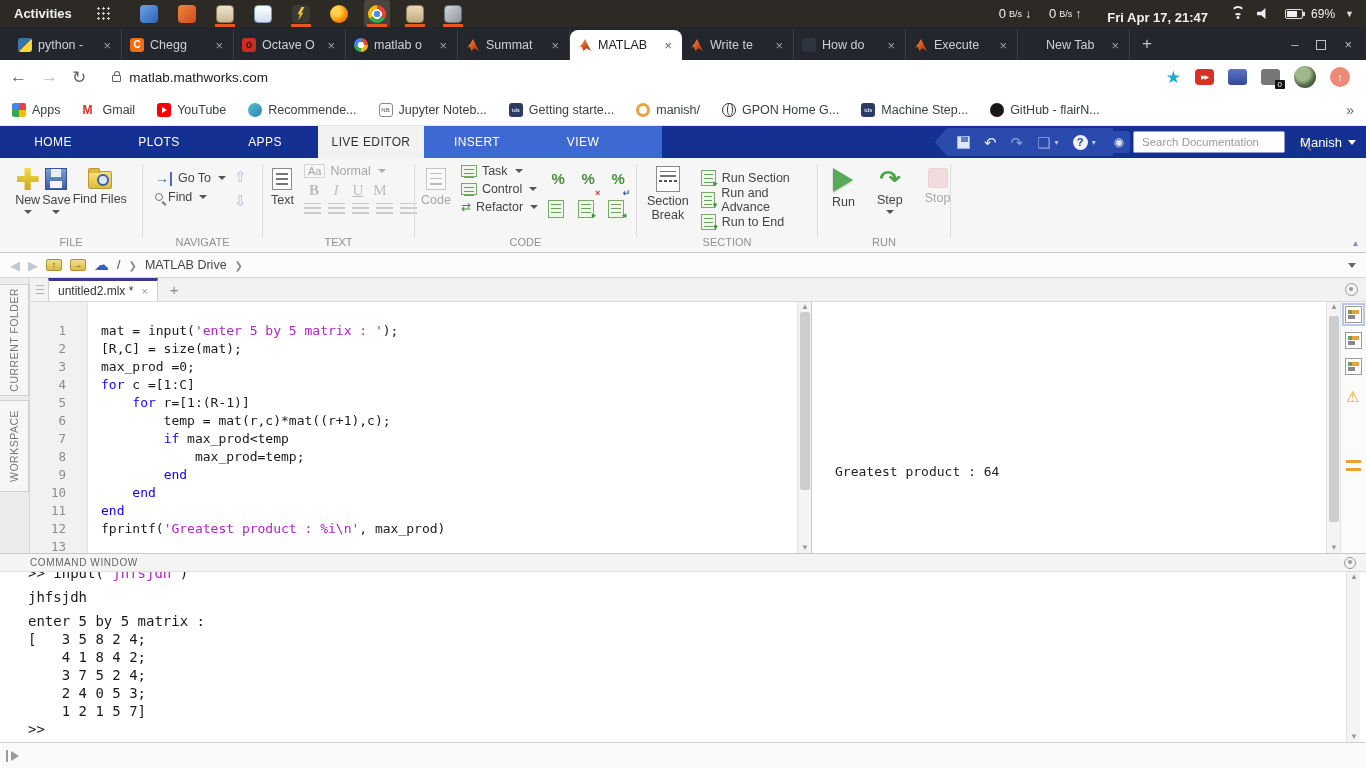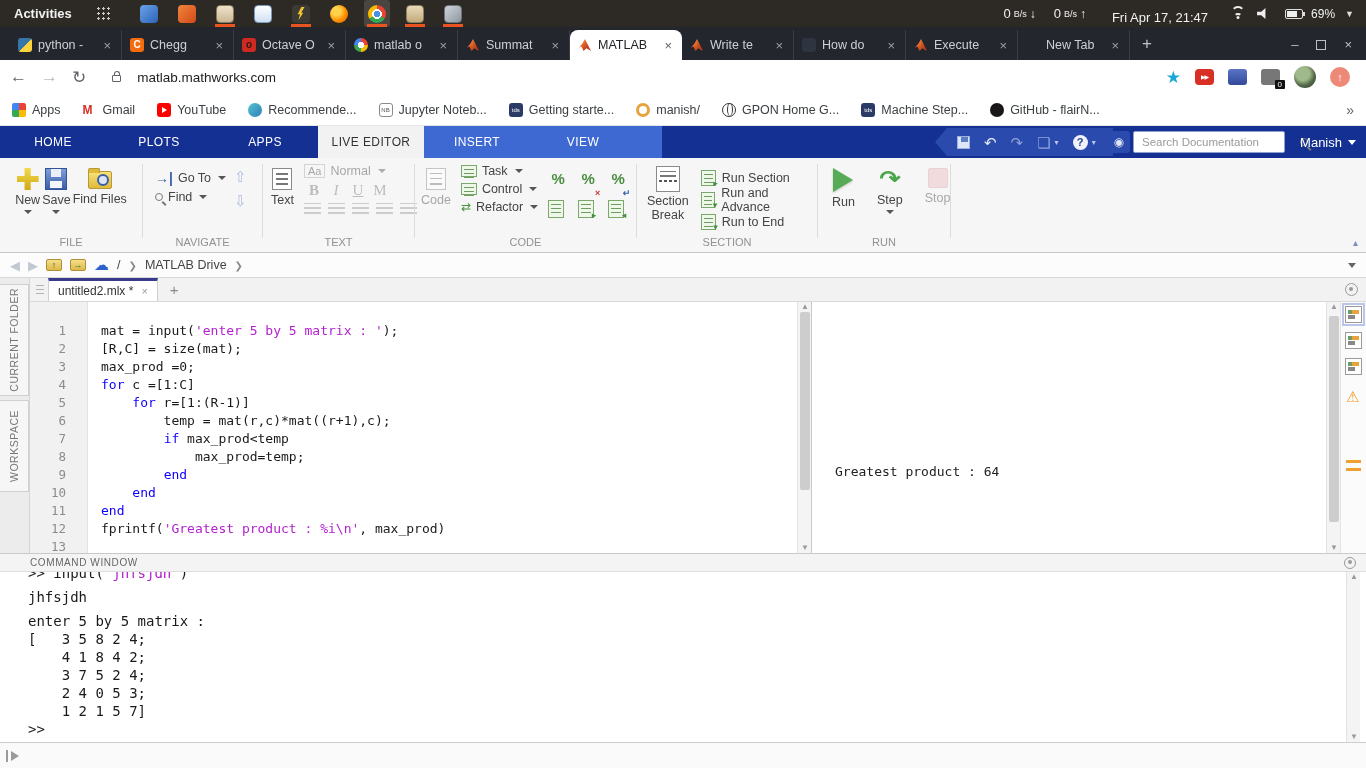--- a/index.html
+++ b/index.html
@@ -31,21 +31,21 @@
       background:radial-gradient(circle at 50% 50%, #4a90e2 0 26%, #fff 27% 38%, transparent 39%),
                  conic-gradient(#ea4335 0 33%, #34a853 33% 66%, #fbbc05 66%); }
   .di-archive { background:linear-gradient(#e8d9b8,#c4ab7d); border:1px solid #91805c; }
   .di-package { background:linear-gradient(135deg,#cfd4da,#8f979e); border:1px solid #6c757c; }
   .run-dash { position:absolute; bottom:0; left:3px; width:20px; height:3px; background:#e95420; }
   #sys-right { margin-left:auto; display:flex; align-items:center; gap:8px; padding-right:12px; }
   .netline { display:flex; align-items:center; gap:3px; margin-right:10px; }
   .net-num { font-size:13px; }
   .net-unit { font-size:9px; }
   .net-arrow { font-size:12px; }
-  #clock { font-weight:normal; margin:8px 14px 0 8px; }
+  #clock { font-weight:bold; margin:8px 14px 0 8px; }
   .wifi { position:relative; width:15px; height:12px; }
   .wifi i { position:absolute; left:50%; bottom:0; transform:translateX(-50%); border:2px solid transparent;
             border-top:2px solid #eee; border-radius:50%; }
   .wifi i:nth-child(1){ width:14px; height:14px; }
   .wifi i:nth-child(2){ width:8px; height:8px; bottom:-1px; }
   .wifi i:nth-child(3){ width:3px; height:3px; background:#eee; border:none; border-radius:50%; bottom:1px; }
   .speaker { width:14px; height:12px; background:#eee;
       clip-path:polygon(0 35%, 30% 35%, 60% 5%, 60% 95%, 30% 65%, 0 65%); margin-left:4px; }
   .battery { width:18px; height:10px; border:1px solid #ddd; border-radius:2px; position:relative; margin-left:6px; }
   .battery::before { content:""; position:absolute; left:1px; top:1px; bottom:1px; width:10px; background:#eee; }
@@ -79,21 +79,21 @@
   .fav-none { background:transparent; }
   #newtab-btn { color:#c0c4c9; font-size:17px; padding:0 12px 6px; }
   #winctl { margin-left:auto; display:flex; gap:18px; padding:0 14px 8px; color:#bdc1c6; font-size:13px; align-items:center; }
   .wc-restore { width:10px; height:10px; border:1px solid #bdc1c6; display:inline-block; }
 
   
   #addrbar { position:absolute; top:60px; left:0; width:1366px; height:34px; background:#fff;
              display:flex; align-items:center; padding:0 10px; gap:14px; }
   .nav-ic { color:#5f6368; font-size:17px; }
   .nav-ic.dim { color:#b8bcc0; }
-  #urlbox { flex:1; height:26px; display:flex; align-items:center; gap:16px; padding:0 12px; font-size:13.5px; color:#202124; }
+  #urlbox { flex:1; height:26px; display:flex; align-items:center; gap:8px; padding:0 12px; font-size:13.5px; color:#202124; }
   .lock { width:9px; height:7px; border:1.5px solid #5f6368; border-radius:1px; position:relative; margin-top:3px; }
   .lock::before { content:""; position:absolute; left:1px; top:-5px; width:4px; height:4px;
                   border:1.5px solid #5f6368; border-bottom:none; border-radius:3px 3px 0 0; }
   #addr-right { display:flex; align-items:center; gap:14px; padding-right:6px; }
   .star { color:#1ba8d4; font-size:17px; }
   .ext { width:19px; height:16px; border-radius:4px; position:relative; }
   .ext-red { background:#d93025; }
   .ext-red::after { content:"▶▶"; position:absolute; inset:0; color:#fff; font-size:6px; text-align:center; line-height:16px; letter-spacing:-1px; }
   .ext-blue { background:linear-gradient(#5b74c4,#32499a); border-radius:3px; }
   .ext-gray { background:#777; border-radius:3px; }

